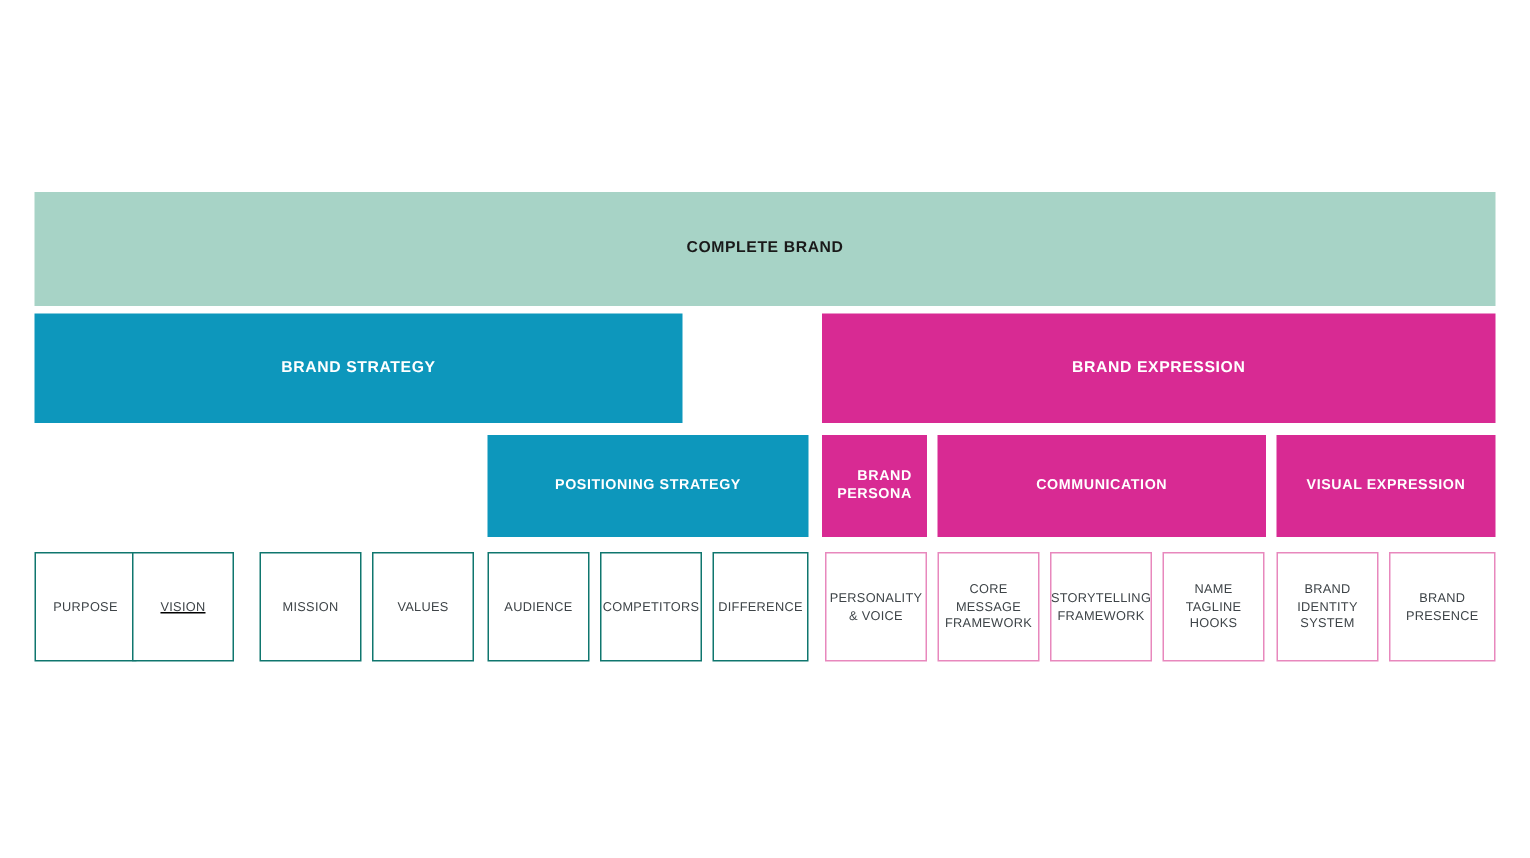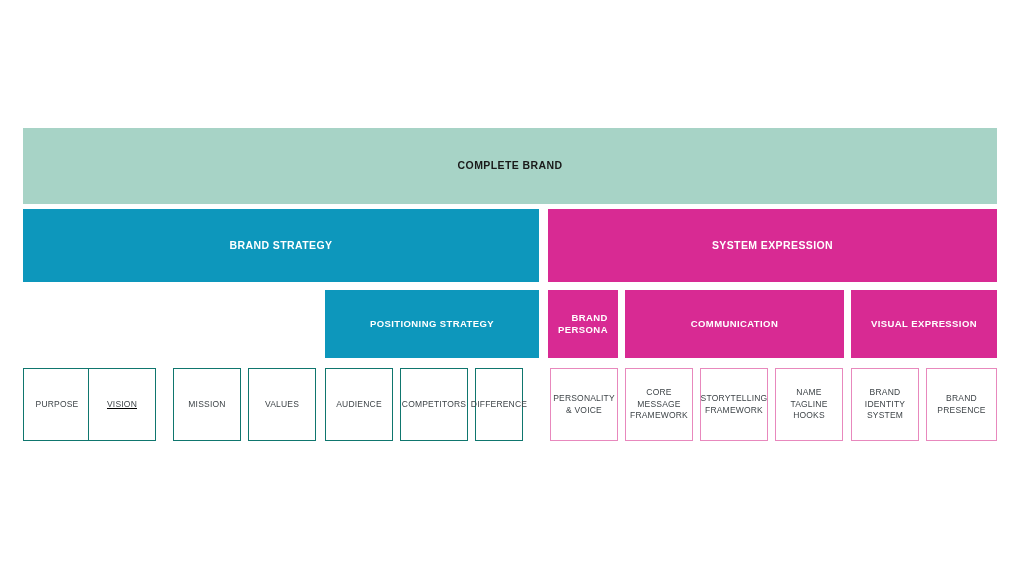--- a/index.html
+++ b/index.html
@@ -52,21 +52,21 @@
 
   
   .lvl2 {
     top: 209px;
     height: 73px;
   }
   .lvl2 .lbl {
     color: #ffffff;
     font-size: 10.5px;
   }
-  .strategy  { left: 23px;  width: 516px; background: #0d97bc; }
+  .strategy  { left: 23px;  width: 432px; background: #0d97bc; }
   .expression{ left: 548px; width: 449px; background: #d82a93; }
 
   
   .lvl3 {
     top: 290px;
     height: 68px;
   }
   .lvl3 .lbl {
     color: #ffffff;
     font-size: 9.5px;
@@ -108,21 +108,21 @@
 <div id="pyramid">
 
   <div class="band lvl1">
     <span class="lbl">COMPLETE BRAND</span>
   </div>
 
   <div class="band lvl2 strategy">
     <span class="lbl">BRAND STRATEGY</span>
   </div>
   <div class="band lvl2 expression">
-    <span class="lbl">SYSTEM EXPRESSION</span>
+    <span class="lbl">BRAND EXPRESSION</span>
   </div>
 
   <div class="band lvl3 blue3 position">
     <span class="lbl">POSITIONING STRATEGY</span>
   </div>
   <div class="band lvl3 pink3 persona">
     <span class="lbl">BRAND
 PERSONA</span>
   </div>
   <div class="band lvl3 pink3 commun">
@@ -143,21 +143,21 @@
   </div>
   <div class="leaf blue" style="left:248px;width:68px;">
     <span>VALUES</span>
   </div>
   <div class="leaf blue" style="left:325px;width:68px;">
     <span>AUDIENCE</span>
   </div>
   <div class="leaf blue" style="left:400px;width:68px;">
     <span>COMPETITORS</span>
   </div>
-  <div class="leaf blue" style="left:475px;width:48px;">
+  <div class="leaf blue" style="left:475px;width:64px;">
     <span>DIFFERENCE</span>
   </div>
   <div class="leaf pink" style="left:550px;width:68px;">
     <span>PERSONALITY
 &amp; VOICE</span>
   </div>
   <div class="leaf pink" style="left:625px;width:68px;">
     <span>CORE
 MESSAGE
 FRAMEWORK</span>

